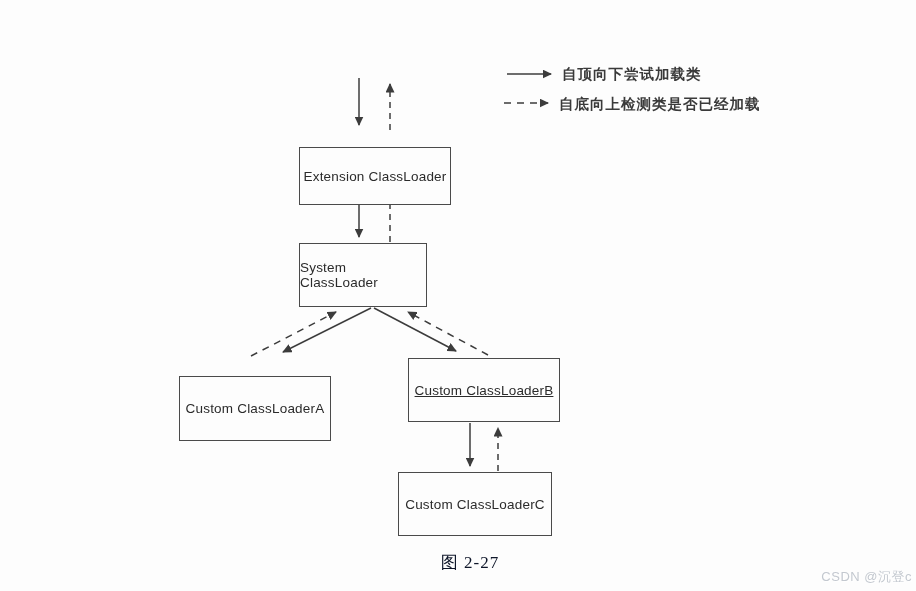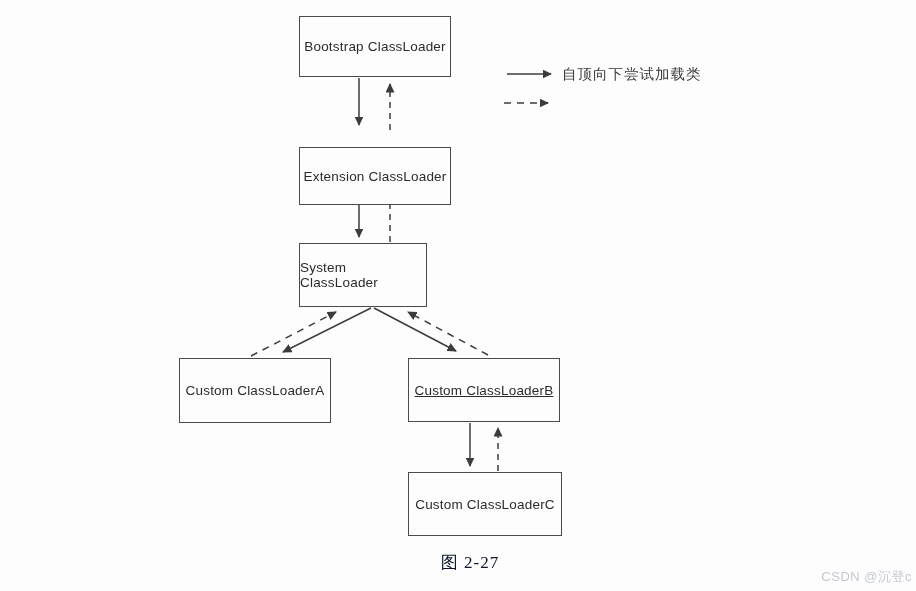--- a/index.html
+++ b/index.html
@@ -16,20 +16,21 @@
     border:1.6px solid #4a4a4a;
     background:#fdfdfd;
     display:flex;align-items:center;justify-content:center;
     font-size:13.5px;letter-spacing:.2px;color:#2b2b2b;
     box-sizing:border-box;
   }
   .legend-label{
     position:absolute;
     font-size:14.5px;color:#3a3a3a;letter-spacing:1px;
     white-space:nowrap;
+    font-weight:bold;
   }
   .caption{
     position:absolute;left:380px;top:551px;width:180px;
     text-align:center;font-family:"Liberation Serif","DejaVu Serif",serif;
     font-size:17px;color:#0f172a;letter-spacing:1px;
   }
   .wm-primary{
     position:absolute;right:12px;top:543px;
     font-size:24px;font-weight:bold;color:#2b2b2b;letter-spacing:1px;
     text-shadow:2px 2px 0 #ffffff,3px 3px 2px rgba(120,120,120,.45);
@@ -68,33 +69,33 @@
       <line x1="488" y1="355" x2="408" y2="312" marker-end="url(#ah)" stroke-dasharray="7 6"></line>
 
       <line x1="470" y1="423" x2="470" y2="466" marker-end="url(#ah)"></line>
       <line x1="498" y1="471" x2="498" y2="428" marker-end="url(#ah)" stroke-dasharray="6 5"></line>
 
       <line x1="507" y1="74" x2="551" y2="74" marker-end="url(#ah)"></line>
       <line x1="504" y1="103" x2="548" y2="103" marker-end="url(#ah)" stroke-dasharray="7 6"></line>
     </g>
   </svg>
 
-  <div class="node" style="left:299px;top:16px;width:152px;height:61px;">Bootstrap ClassLoader</div>
 
   <div class="node" style="left:299px;top:131px;width:152px;height:58px;margin-top:16px;">Extension ClassLoader</div>
 
   <div class="node" style="left:299px;top:243px;width:128px;height:64px;">System ClassLoader</div>
 
-  <div class="node" style="left:179px;top:358px;width:152px;height:65px;">Custom ClassLoaderA</div>
+  <div class="node" style="left:179px;top:376px;width:152px;height:65px;">Custom ClassLoaderA</div>
 
   <div class="node" style="left:408px;top:358px;width:152px;height:64px;text-decoration:underline;">Custom ClassLoaderB</div>
 
-  <div class="node" style="left:408px;top:472px;width:154px;height:64px;">Custom ClassLoaderC</div>
+  <div class="node" style="left:398px;top:472px;width:154px;height:64px;">Custom ClassLoaderC</div>
 
   <div class="legend-label" style="left:562px;top:65px;">自顶向下尝试加载类</div>
 
+  <div class="legend-label" style="left:559px;top:95px;">自底向上检测类是否已经加载</div>
 
   <div class="caption">图 2-27</div>
 
 
   <div class="wm-secondary">CSDN @沉登c</div>
 
 </div>
 
 </body></html>

